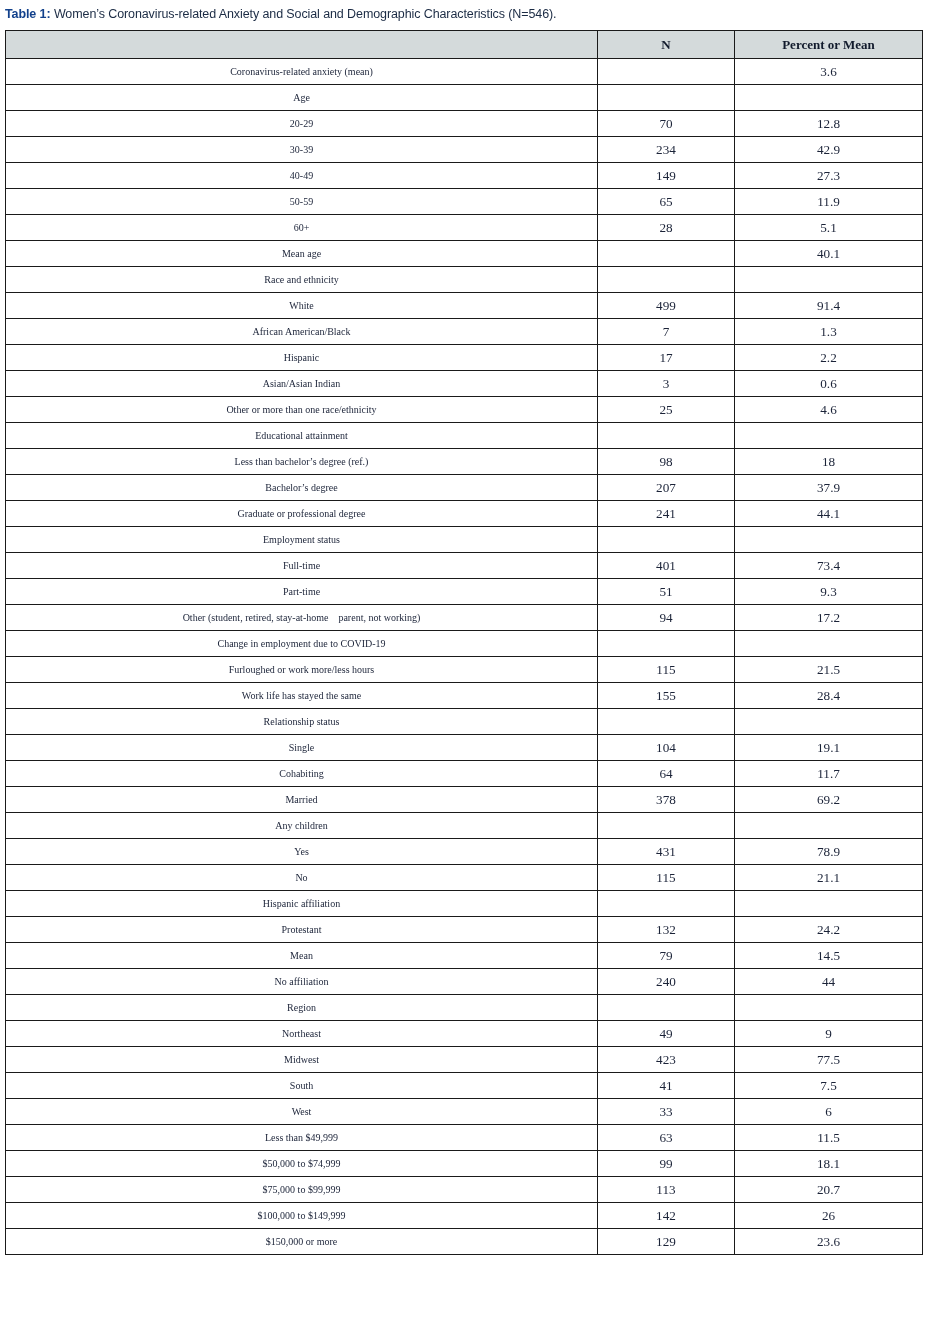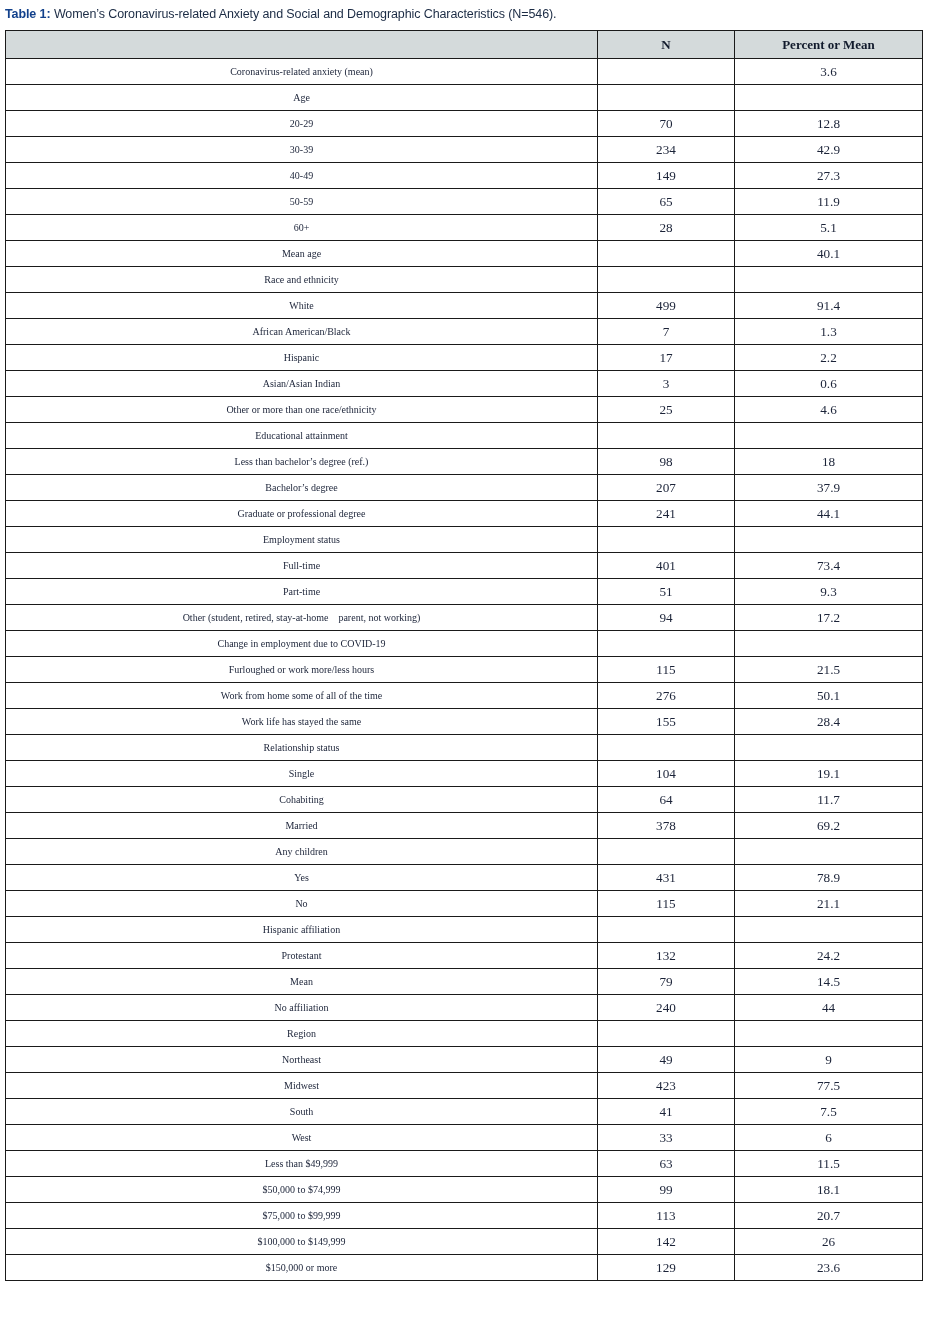--- a/index.html
+++ b/index.html
@@ -214,25 +214,20 @@
           <td class="lbl">Change in employment due to COVID-19</td>
           <td class="num"></td>
           <td class="num"></td>
         </tr>
         <tr>
           <td class="lbl">Furloughed or work more/less hours</td>
           <td class="num">115</td>
           <td class="num">21.5</td>
         </tr>
         <tr>
-          <td class="lbl">Work from home some of all of the time</td>
-          <td class="num">276</td>
-          <td class="num">50.1</td>
-        </tr>
-        <tr>
           <td class="lbl">Work life has stayed the same</td>
           <td class="num">155</td>
           <td class="num">28.4</td>
         </tr>
         <tr>
           <td class="lbl">Relationship status</td>
           <td class="num"></td>
           <td class="num"></td>
         </tr>
         <tr>

